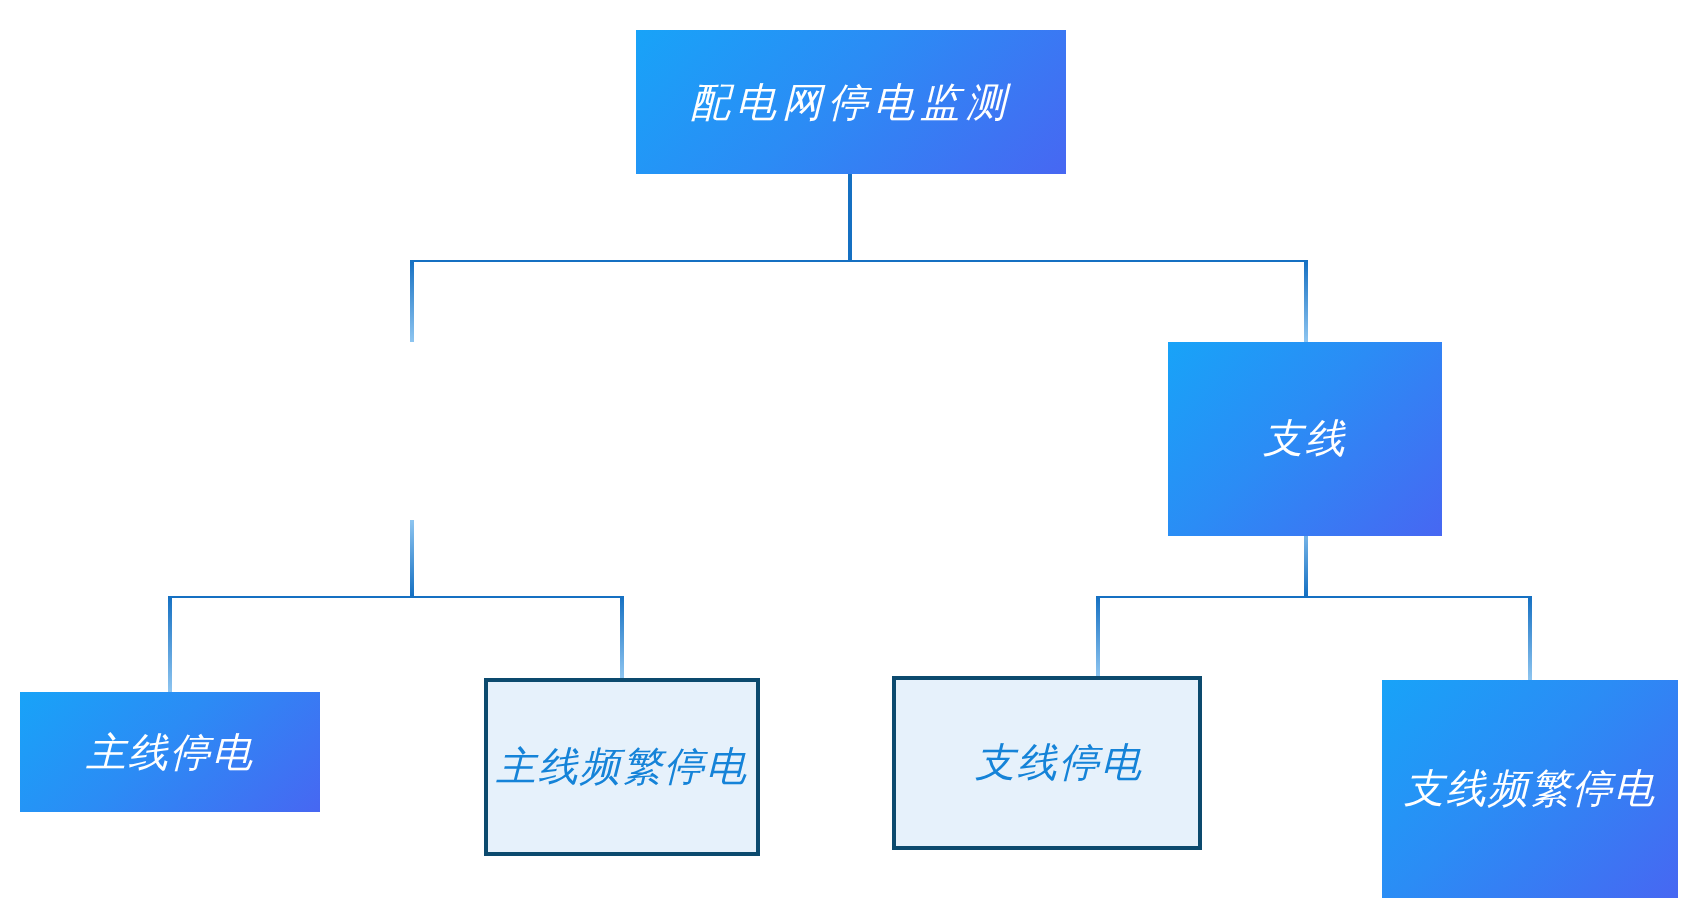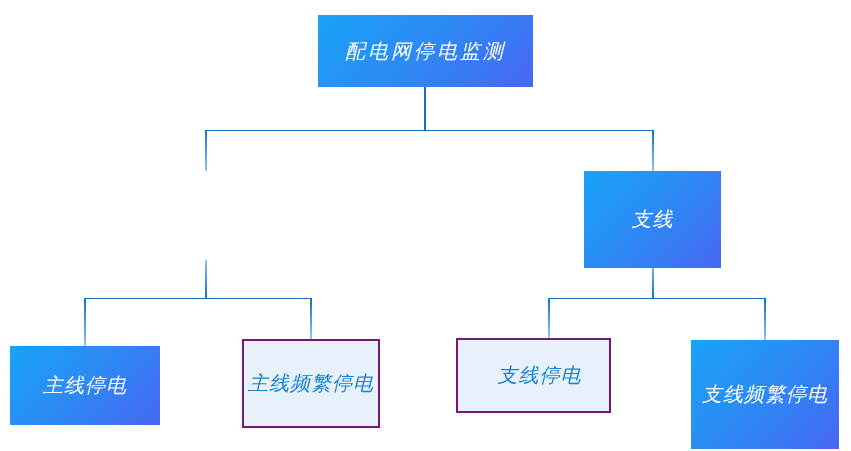--- a/index.html
+++ b/index.html
@@ -10,38 +10,38 @@
   .node{
     position:absolute;display:flex;align-items:center;justify-content:center;
     text-align:center;box-sizing:border-box;cursor:pointer;
   }
   .node--filled{
     background:linear-gradient(135deg,#18a3f8 0%,#2b8cf5 45%,#4767f2 100%);
     color:#ffffff;
   }
   .node--outlined{
     background:#e6f1fb;
-    border:2px solid #701a75;
+    border:2px solid #0c4a6e;
     color:#1583d8;
   }
   .node__label{font-size:20px;letter-spacing:1px;white-space:nowrap;font-style:italic;}
   .node--root .node__label{font-size:20px;letter-spacing:3px;}
   .line{position:absolute;background:#1570c2;}
   .line--h{height:1px;}
   .line--v{width:2px;}
   .line--v-fade-down{background:linear-gradient(to bottom,#1570c2 0%,#8ec5f0 100%);}
   .line--v-fade-up{background:linear-gradient(to top,#1570c2 0%,#8ec5f0 100%);}
 
   
   #n-root{left:318px;top:15px;width:215px;height:72px;}
   #n-main{left:137px;top:171px;width:137px;height:89px;}
   #n-branch{left:584px;top:171px;width:137px;height:97px;}
-  #n-main-outage{left:10px;top:346px;width:150px;height:79px;}
+  #n-main-outage{left:10px;top:346px;width:150px;height:60px;}
   #n-main-frequent{left:242px;top:339px;width:138px;height:89px;}
-  #n-branch-outage{left:456px;top:338px;width:155px;height:75px;padding-left:12px;}
+  #n-branch-outage{left:446px;top:338px;width:155px;height:87px;padding-left:12px;}
   #n-branch-frequent{left:691px;top:340px;width:148px;height:109px;}
 
   
   #c-root-v{left:424px;top:87px;height:43px;}
   #c-h1{left:205px;top:130px;width:449px;}
   #c-main-top{left:205px;top:130px;height:41px;}
   #c-branch-top{left:652px;top:130px;height:41px;}
   #c-main-bottom{left:205px;top:260px;height:38px;}
   #c-h2{left:84px;top:298px;width:228px;}
   #c-main-outage-v{left:84px;top:298px;height:48px;}

